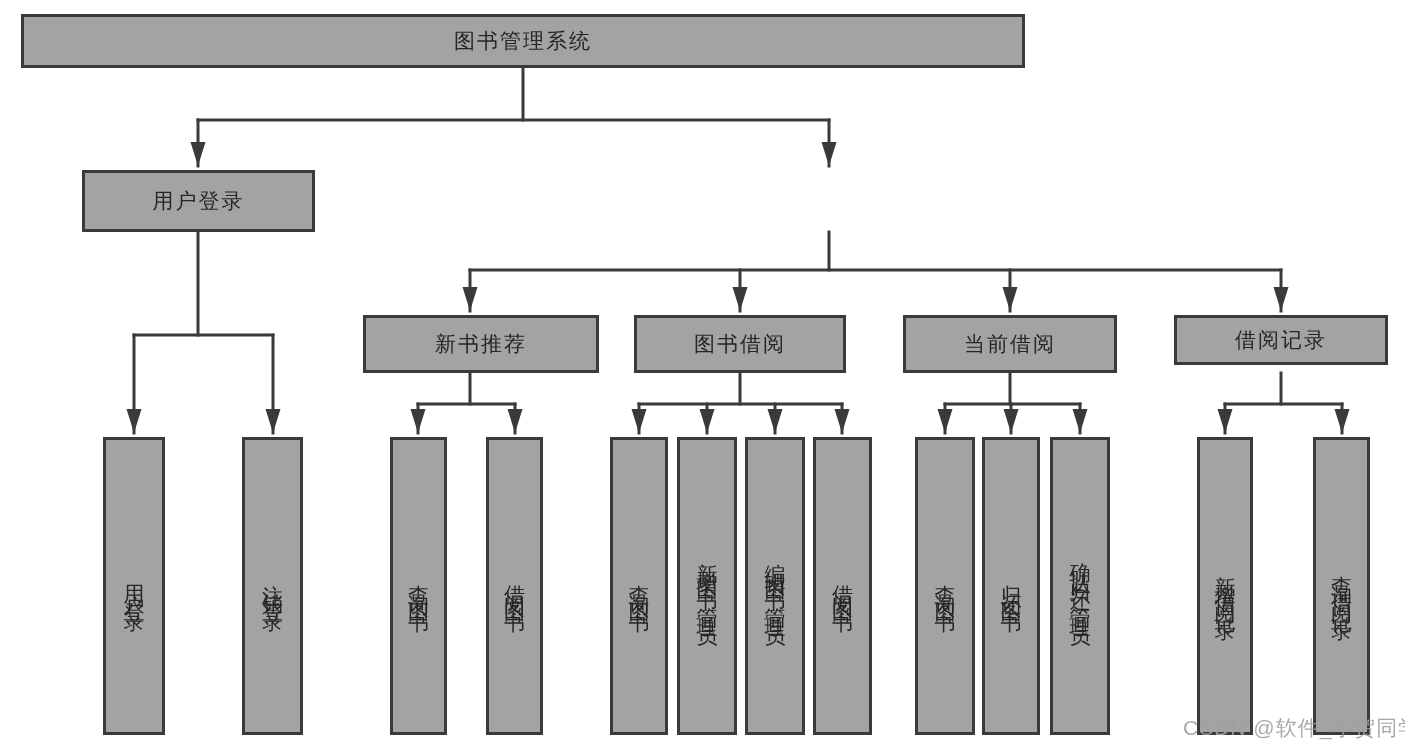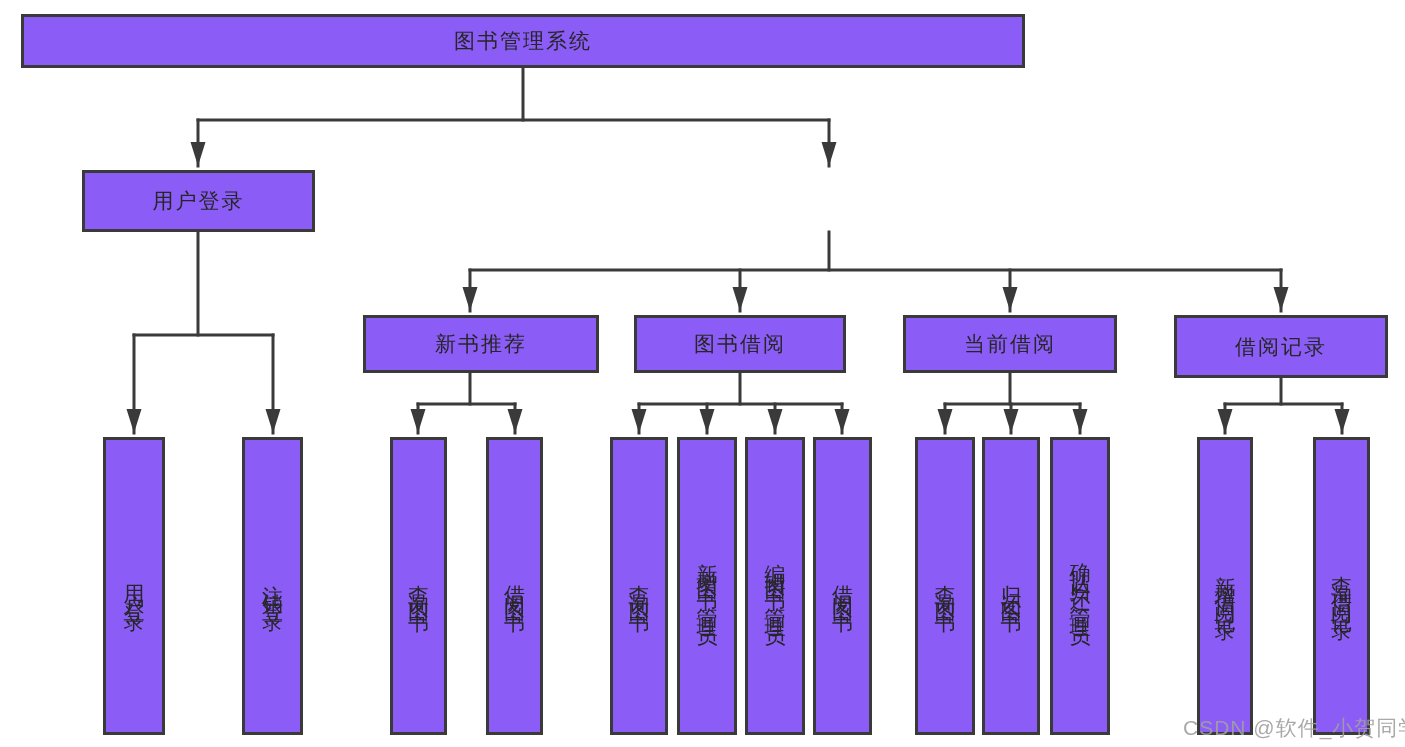--- a/index.html
+++ b/index.html
@@ -17,21 +17,21 @@
     color: var(--text);
     overflow: hidden;
     position: relative;
   }
   .stage { position: absolute; left: 0; top: 0; width: 1405px; height: 747px; }
   .wires { position: absolute; left: 0; top: 0; width: 1405px; height: 747px; z-index: 1; }
   .wires path { stroke: var(--line); stroke-width: 3; fill: none; stroke-linecap: square; }
   .wires marker path { fill: var(--line); stroke: none; }
   .node {
     position: absolute;
-    background: #8b5cf6;
+    background: #a3a3a3;
     border: 3px solid var(--line);
     display: flex;
     align-items: center;
     justify-content: center;
     z-index: 2;
     font-size: 21px;
     color: var(--text);
     letter-spacing: 2px;
   }
   .node.h { text-align: center; }
@@ -105,21 +105,21 @@
     <path d="M1342,404 V433" marker-end="url(#ah)"></path>
   </svg>
 
   <div class="node h" style="left:21px; top:14px; width:1004px; height:54px;">图书管理系统</div>
 
   <div class="node h" style="left:82px; top:170px; width:233px; height:62px;">用户登录</div>
 
   <div class="node h" style="left:363px; top:315px; width:236px; height:58px;">新书推荐</div>
   <div class="node h" style="left:903px; top:315px; width:214px; height:58px;">当前借阅</div>
   <div class="node h" style="left:634px; top:315px; width:212px; height:58px;">图书借阅</div>
-  <div class="node h" style="left:1174px; top:315px; width:214px; height:63px;text-align:center;">借阅记录</div>
+  <div class="node h" style="left:1174px; top:315px; width:214px; height:50px;text-align:center;">借阅记录</div>
 
   <div class="node v" style="left:103px; top:437px; width:62px; height:298px;">
       <span>用户登录</span>
     </div>
   <div class="node v" style="left:242px; top:437px; width:61px; height:298px;">
       <span>注销登录</span>
     </div>
 
   <div class="node v" style="left:390px; top:437px; width:57px; height:298px;">
       <span>查询图书</span>

